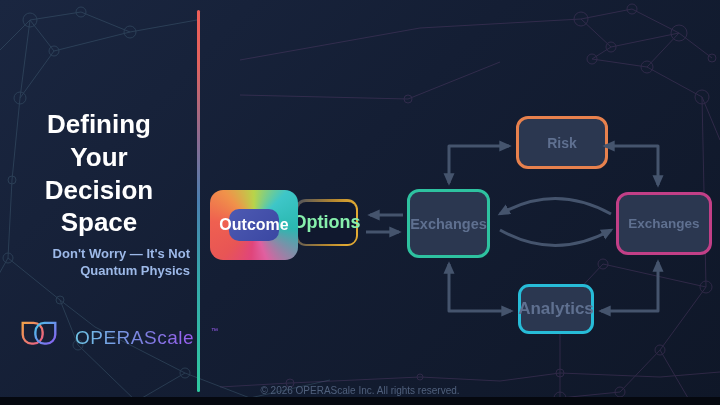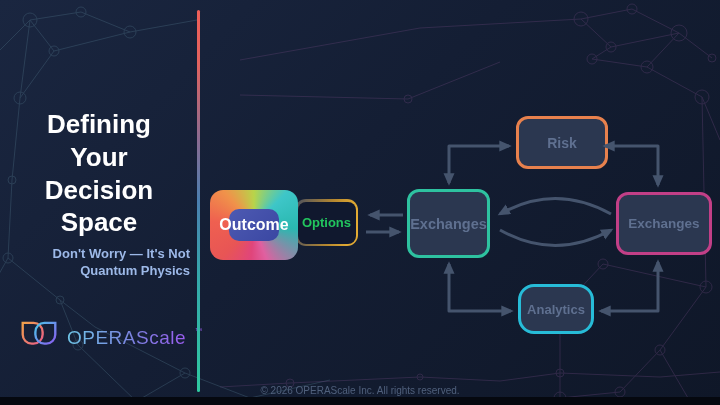--- a/index.html
+++ b/index.html
@@ -15,55 +15,55 @@
   }
   .left-panel{position:absolute;left:0;top:0;width:198px;height:405px;}
   .title{
     position:absolute; top:108px; left:50%; transform:translateX(-50%);
     width:145px; text-align:center; color:#ffffff; font-size:26px; font-weight:bold; line-height:1.26;
   }
   .subtitle{
     position:absolute; top:246px; left:50%; transform:translateX(-50%);
     width:182px; text-align:right; color:#9db9e8; font-size:13px; font-weight:bold; line-height:1.3;
   }
-  .logo{position:absolute; left:20px; top:320px; display:flex; align-items:center; gap:9px;}
+  .logo{position:absolute; left:20px; top:320px; display:flex; align-items:center; gap:17px;}
   .logo-text{
     font-size:19px; font-weight:500; letter-spacing:.5px;
     background:linear-gradient(90deg,#6fc6e8 0%,#7b82e0 55%,#9a5cf0 100%);
     -webkit-background-clip:text; background-clip:text; color:transparent;
   }
   .logo-tm{font-size:7px; color:#9a5cf0; vertical-align:top; position:relative; top:-7px;}
   .node{
     position:absolute; box-sizing:border-box; border-radius:12px; background:#2b3750;
     display:flex; align-items:center; justify-content:center;
     color:#5f7090; font-weight:bold;
   }
   .n-priorities{left:407px;top:189px;width:83px;height:69px;border:3px solid #2ec2a0;font-size:14.5px;}
   .n-risk{left:516px;top:116px;width:92px;height:53px;border:3px solid #e8814d;font-size:14px;}
   .n-exchanges{left:616px;top:192px;width:96px;height:63px;border:3px solid #c23f87;font-size:13.5px;}
-  .n-analytics{left:518px;top:284px;width:76px;height:50px;border:3px solid #27bcd8;border-radius:16px;font-size:13px;}
+  .n-analytics{left:518px;top:284px;width:76px;height:50px;border:3px solid #27bcd8;border-radius:11px;font-size:17px;}
   .n-outcome-wrap{
     position:absolute; left:210px; top:190px; width:88px; height:70px; border-radius:13px; padding:19px;
     box-sizing:border-box; z-index:3;
     background:conic-gradient(from 0deg,#b8d44a,#3ec6c8 45deg,#2ab8b0 95deg,#e060a0 160deg,#e0457b 185deg,#e85555 225deg,#ef6050 275deg,#f0924a 318deg,#b8d44a 360deg);
   }
   .n-outcome-inner{
     width:100%; height:100%; border-radius:10px; box-sizing:border-box;
     background:linear-gradient(135deg,#4e5ab2,#3a47a2);
     display:flex; align-items:center; justify-content:center;
     color:#ffffff; font-weight:bold; font-size:16px;
   }
   .n-options-wrap{
     position:absolute; left:295px; top:199px; width:63px; height:47px; border-radius:11px; padding:2.5px;
     box-sizing:border-box; z-index:2;
     background:linear-gradient(100deg,#4a5060 0%,#b5872f 55%,#e2aa33 85%);
   }
   .n-options-inner{
     width:100%; height:100%; border-radius:8px; box-sizing:border-box; background:#10182e;
-    display:flex; align-items:center; justify-content:center; color:#22c55e; font-weight:bold; font-size:13px;
+    display:flex; align-items:center; justify-content:center; color:#86efac; font-weight:bold; font-size:18px;
   }
   .arrows{position:absolute;inset:0;pointer-events:none;z-index:1;}
   .footer{
     position:absolute; left:0; right:0; bottom:9px; text-align:center;
     color:#50607c; font-size:10px; z-index:4;
   }
   .bottom-bar{position:absolute;left:0;bottom:0;width:720px;height:8px;background:#05080f;z-index:5;}
 </style>
 </head>
 <body>

